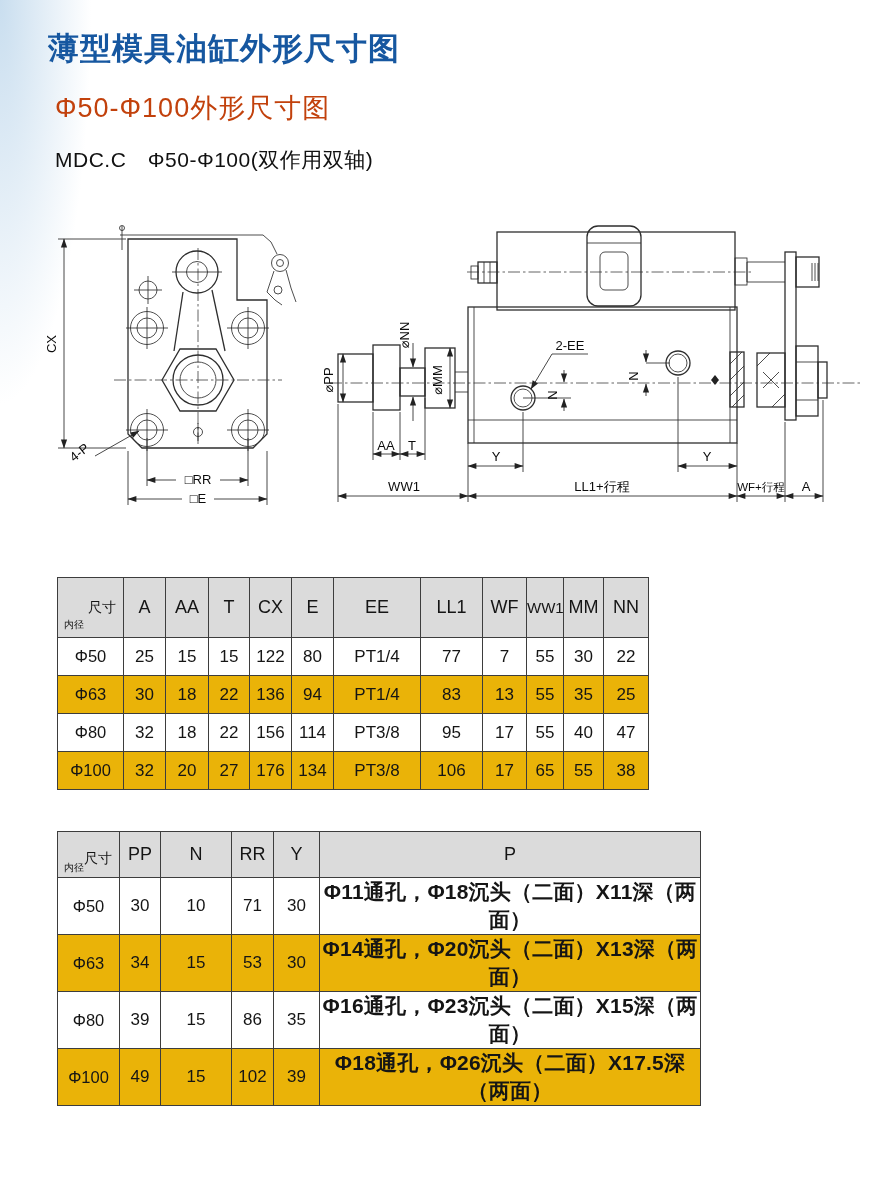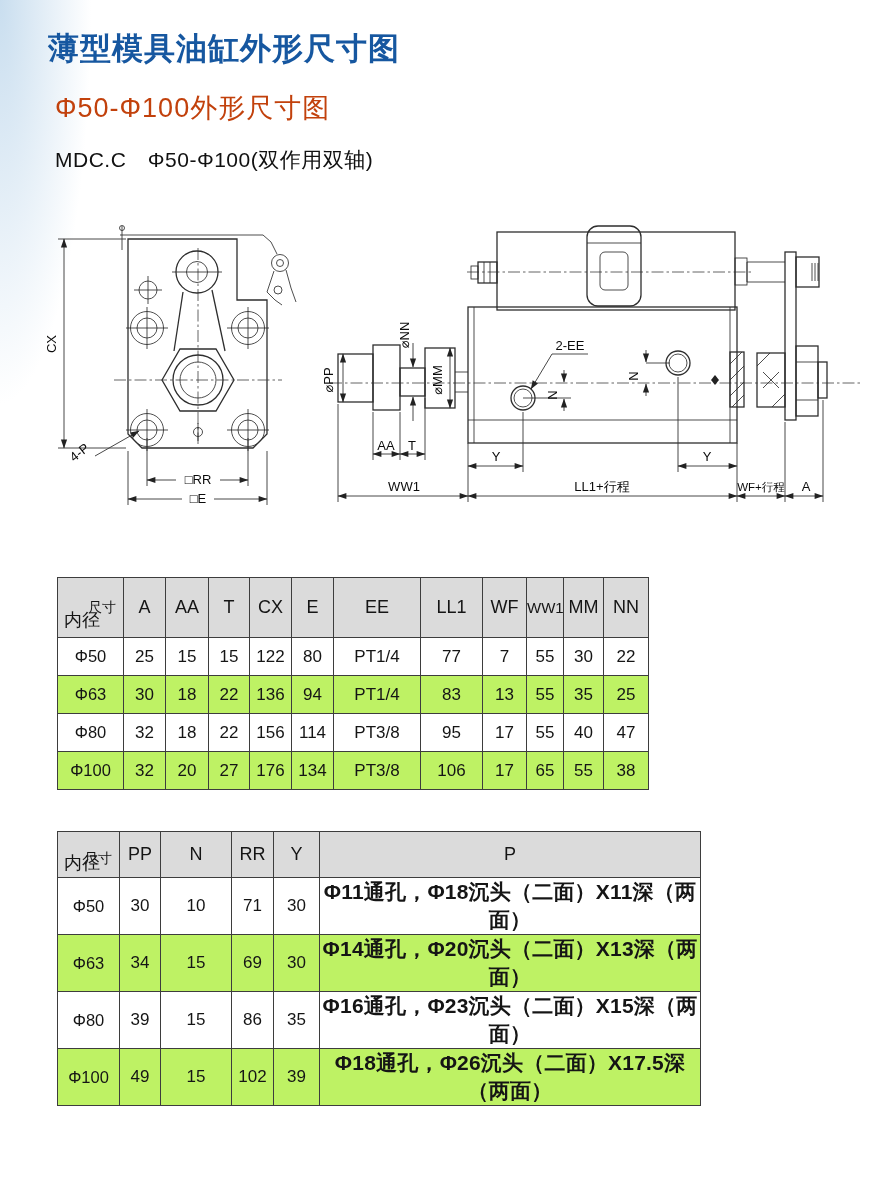--- a/index.html
+++ b/index.html
@@ -25,40 +25,40 @@
     font-size:21px;font-weight:400;color:#111;letter-spacing:0.5px;
   }
   .drawing-wrap{position:absolute;left:30px;top:210px;width:840px;height:312px;}
 
   .dim-table{position:absolute;border-collapse:collapse;table-layout:fixed;background:#fff;}
   .dim-table th,.dim-table td{
     border:1.6px solid #3d3d3d;text-align:center;vertical-align:middle;
     font-weight:400;color:#151515;padding:0;overflow:hidden;
   }
   .dim-table thead th{background:#dbdbdb;font-size:18px;}
-  .dim-table tr.shade td{background:#bef264;}
+  .dim-table tr.shade td{background:#eab308;}
   .t1{left:57px;top:577px;width:591px;}
   .t1 thead tr{height:60px;}
   .t1 tbody tr{height:38px;}
   .t1 td{font-size:17px;}
   .t1 thead th:nth-child(10){font-size:15px;}
   .t2{left:57px;top:831px;width:643px;}
   .t2 thead tr{height:46px;}
   .t2 tbody tr{height:36px;}
   .t2 td{font-size:17px;}
   .t2 td.pcol{font-size:21px;letter-spacing:0.2px;font-weight:bold;}
   td.bore{font-size:16.5px;}
   th.corner{
     position:relative;
     background-image:linear-gradient(to bottom right,
       rgba(0,0,0,0) calc(50% - 0.9px), #3d3d3d calc(50% - 0.9px),
       #3d3d3d calc(50% + 0.9px), rgba(0,0,0,0) calc(50% + 0.9px));
   }
   th.corner .ct{position:absolute;top:5px;right:7px;font-size:14px;font-weight:400;margin-top:16px;}
-  th.corner .cb{position:absolute;bottom:5px;left:6px;font-size:18px;font-weight:400;}
+  th.corner .cb{position:absolute;bottom:5px;left:6px;font-size:10px;font-weight:400;}
   .t2 th.corner .ct{top:2px;}
   .t2 th.corner .cb{bottom:2px;}
 
   
   .out{fill:none;stroke:#2e2e2e;stroke-width:1.3px;}
   .thin{fill:none;stroke:#2e2e2e;stroke-width:0.85px;}
   .dim,.dim1,.ext{fill:none;stroke:#333;stroke-width:0.9px;}
   .cl{fill:none;stroke:#3c3c3c;stroke-width:0.8px;stroke-dasharray:12 3 2.5 3;}
   text.dl{fill:#0b0b0b;font-size:13px;font-family:"Liberation Sans",sans-serif;}
   text.dls{fill:#0b0b0b;font-size:11.5px;font-family:"Liberation Sans",sans-serif;}
@@ -397,21 +397,21 @@
       <td>30</td>
       <td>10</td>
       <td>71</td>
       <td>30</td>
       <td class="pcol">Φ11通孔，Φ18沉头（二面）X11深（两面）</td>
     </tr>
     <tr class="shade">
       <td class="bore">Φ63</td>
       <td>34</td>
       <td>15</td>
-      <td>69</td>
+      <td>53</td>
       <td>30</td>
       <td class="pcol">Φ14通孔，Φ20沉头（二面）X13深（两面）</td>
     </tr>
     <tr>
       <td class="bore">Φ80</td>
       <td>39</td>
       <td>15</td>
       <td>86</td>
       <td>35</td>
       <td class="pcol">Φ16通孔，Φ23沉头（二面）X15深（两面）</td>

